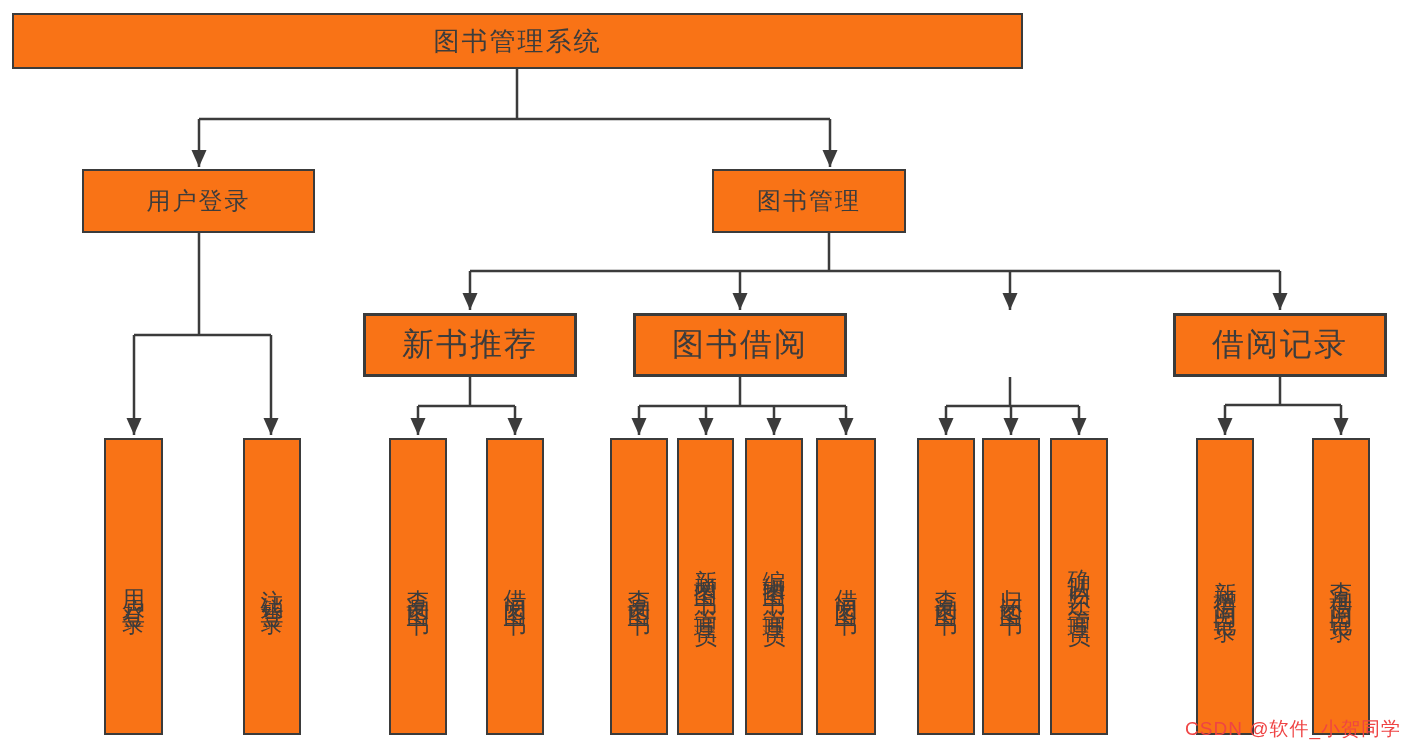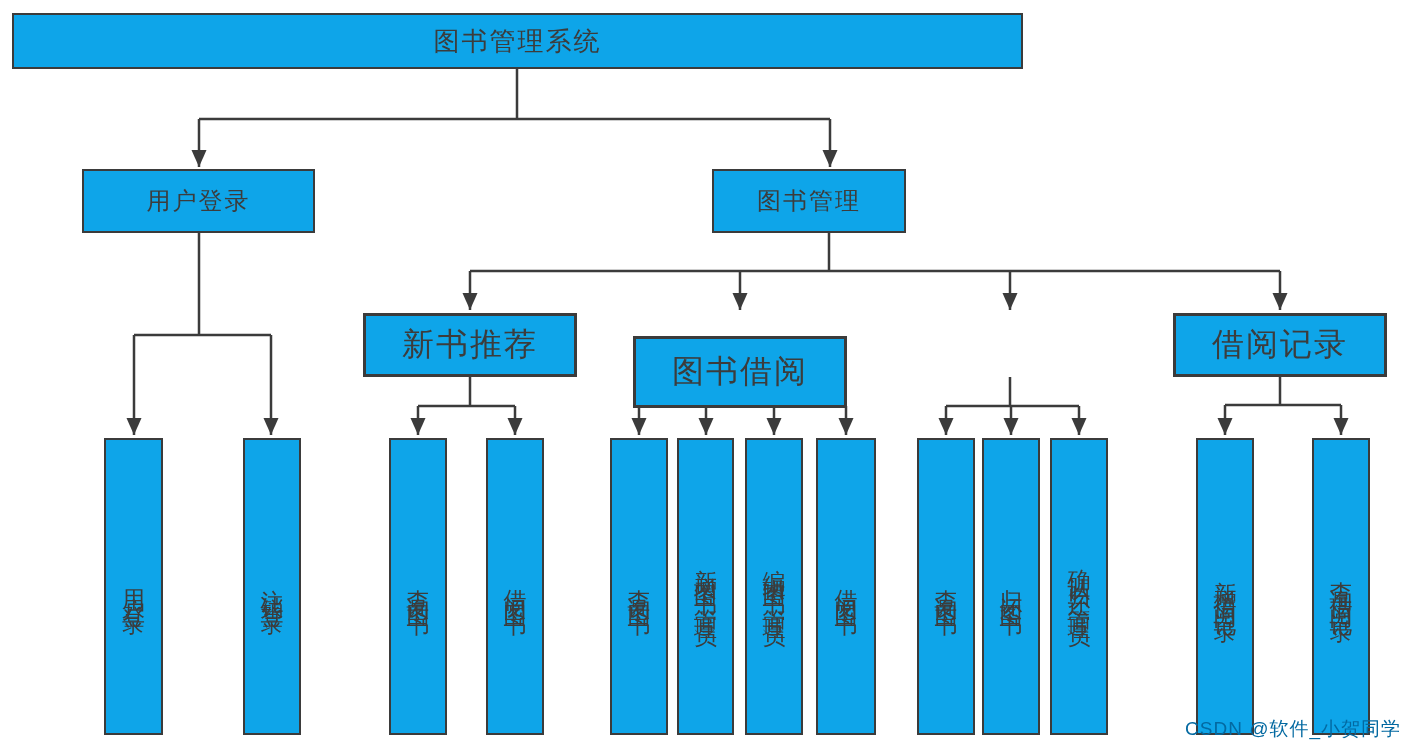--- a/index.html
+++ b/index.html
@@ -13,21 +13,21 @@
   }
   .connectors {
     position: absolute;
     left: 0; top: 0;
     width: 1405px; height: 747px;
     pointer-events: none;
   }
   .node {
     position: absolute;
     box-sizing: border-box;
-    background: #0ea5e9;
+    background: #f97316;
     border: 2.5px solid #3b3b3b;
     color: #3c3c3c;
     display: flex;
     align-items: center;
     justify-content: center;
     text-align: center;
   }
   .root-node { font-size: 26px; letter-spacing: 2px; }
   .lvl2 { font-size: 24px; letter-spacing: 2px; }
   .lvl3 { font-size: 32px; letter-spacing: 2px; border-width: 3px; text-align: center; }
@@ -39,21 +39,21 @@
     letter-spacing: 8px;
     line-height: 1;
     white-space: nowrap;
   }
   .watermark {
     position: absolute;
     right: 4px;
     bottom: 5px;
     font-size: 19px;
     letter-spacing: 1px;
-    color: #0369a1;
+    color: #ef4444;
     z-index: 5;
   }
 </style>
 </head>
 <body>
 
 <div class="canvas">
 
   <svg class="connectors" width="1405" height="747" viewBox="0 0 1405 747" xmlns="http://www.w3.org/2000/svg">
     <defs>
@@ -100,21 +100,21 @@
   <div class="node lvl2" style="left:82px; top:169px; width:233px; height:64px;">
     <span>用户登录</span>
   </div>
   <div class="node lvl2" style="left:712px; top:169px; width:194px; height:64px;">
     <span>图书管理</span>
   </div>
 
   <div class="node lvl3" style="left:363px; top:313px; width:214px; height:64px;">
     <span>新书推荐</span>
   </div>
-  <div class="node lvl3" style="left:633px; top:313px; width:214px; height:72px;margin-top:23px;">
+  <div class="node lvl3" style="left:633px; top:313px; width:214px; height:64px;">
     <span>图书借阅</span>
   </div>
   <div class="node lvl3" style="left:1173px; top:313px; width:214px; height:64px;">
     <span>借阅记录</span>
   </div>
 
   <div class="node leaf" style="left:104px; width:59px;">
     <span class="vtext">用户登录</span>
   </div>
   <div class="node leaf" style="left:243px; width:58px;">

